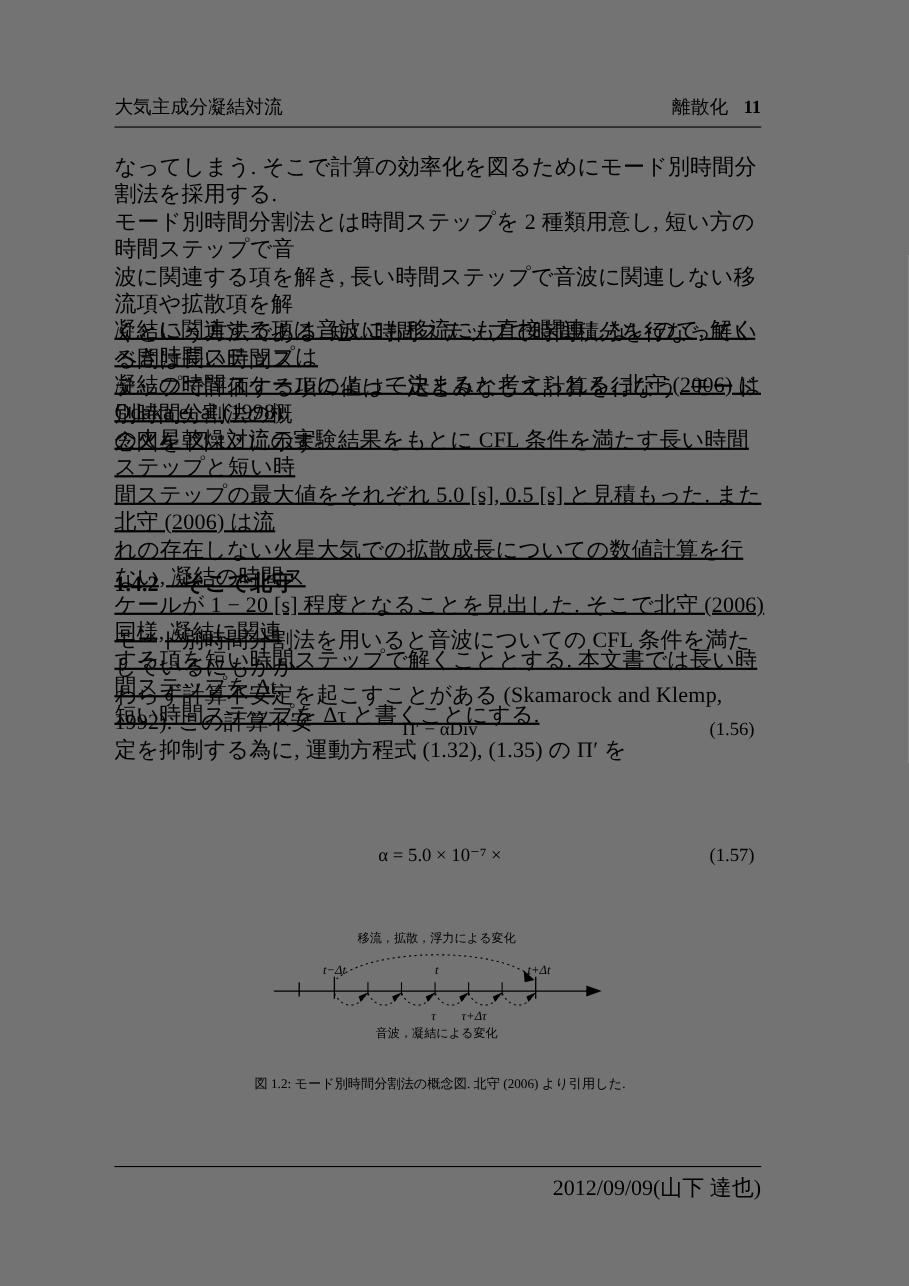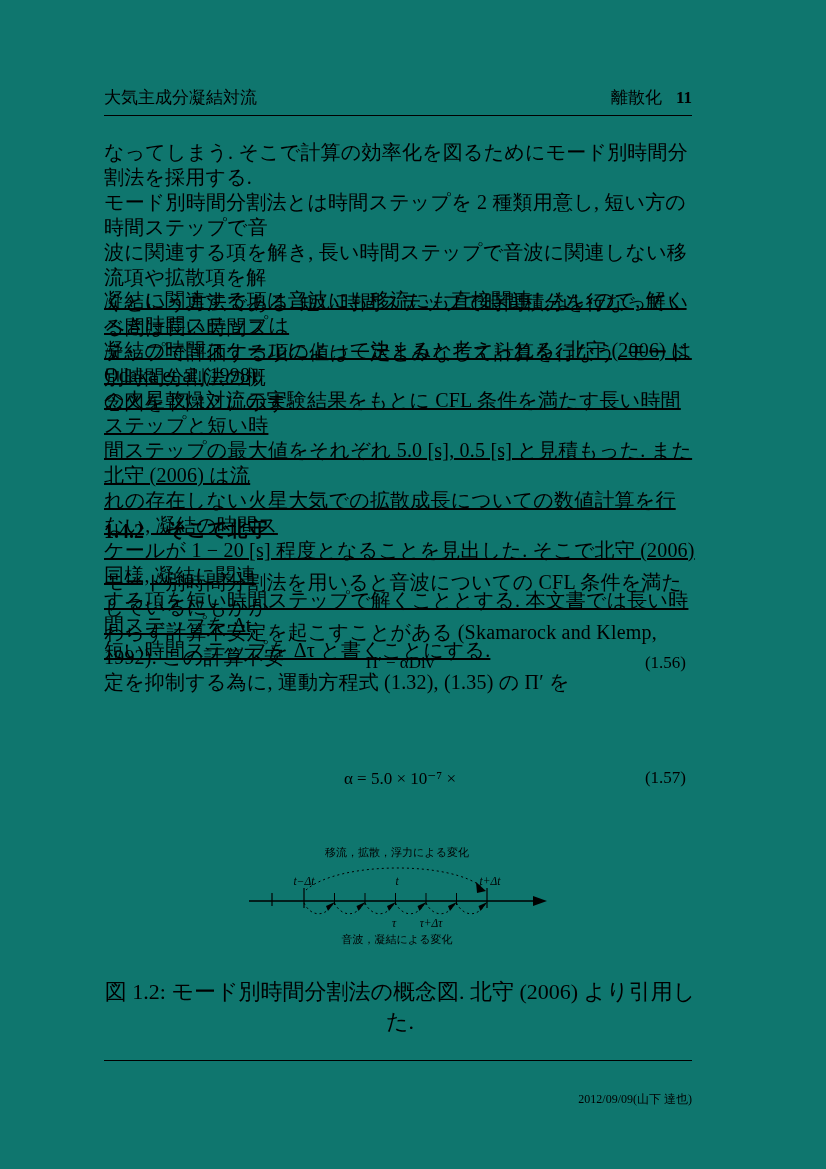--- a/index.html
+++ b/index.html
@@ -1,18 +1,18 @@
 <!DOCTYPE html>
 <html><head>
 <meta charset="utf-8">
 <style>
   html,body { margin:0; padding:0; background:#9c9c9c; }
   .page {
     position:relative; width:826px; height:1169px; margin:0 auto;
-    background:#0f766e; color:#000;
+    background:#737373; color:#000;
     font-family:"Liberation Serif","DejaVu Serif",serif;
     overflow:hidden;
   }
   .abs { position:absolute; }
   
   .header {
     left:104px; top:86px; width:588px;
     display:flex; justify-content:space-between; align-items:baseline;
     border-bottom:1.5px solid #000; padding-bottom:6px;
     font-family:"Liberation Sans","DejaVu Sans",sans-serif;
@@ -44,27 +44,27 @@
   .frac { display:inline-flex; flex-direction:column; text-align:center; margin-left:8px; }
   .frac .num { border-bottom:1px solid #000; padding:0 4px 3px 4px; }
   .frac .den { padding-top:3px; }
   
   .figure { left:247px; top:843px; width:304px; height:104px; }
   .figure svg { display:block; }
   .fig-jp { font-family:"Liberation Sans","DejaVu Sans",sans-serif; font-size:11px; }
   .fig-math { font-family:"Liberation Serif","DejaVu Serif",serif; font-style:italic; font-size:11.5px; }
   .caption {
     left:104px; top:977px; width:592px;
-    text-align:center; font-size:22px;
+    text-align:center; font-size:12px;
   }
   
   .footer-rule { left:104px; top:1060px; width:588px; border-top:1.2px solid #000; }
   .footer-text {
     left:104px; top:1066px; width:588px;
-    text-align:right; font-size:12px;margin-top:25px;
+    text-align:right; font-size:20px;
   }
 </style>
 </head>
 <body>
 
 <div class="page">
 
   <div class="abs header">
     <span>大気主成分凝結対流</span>
     <span class="right">

